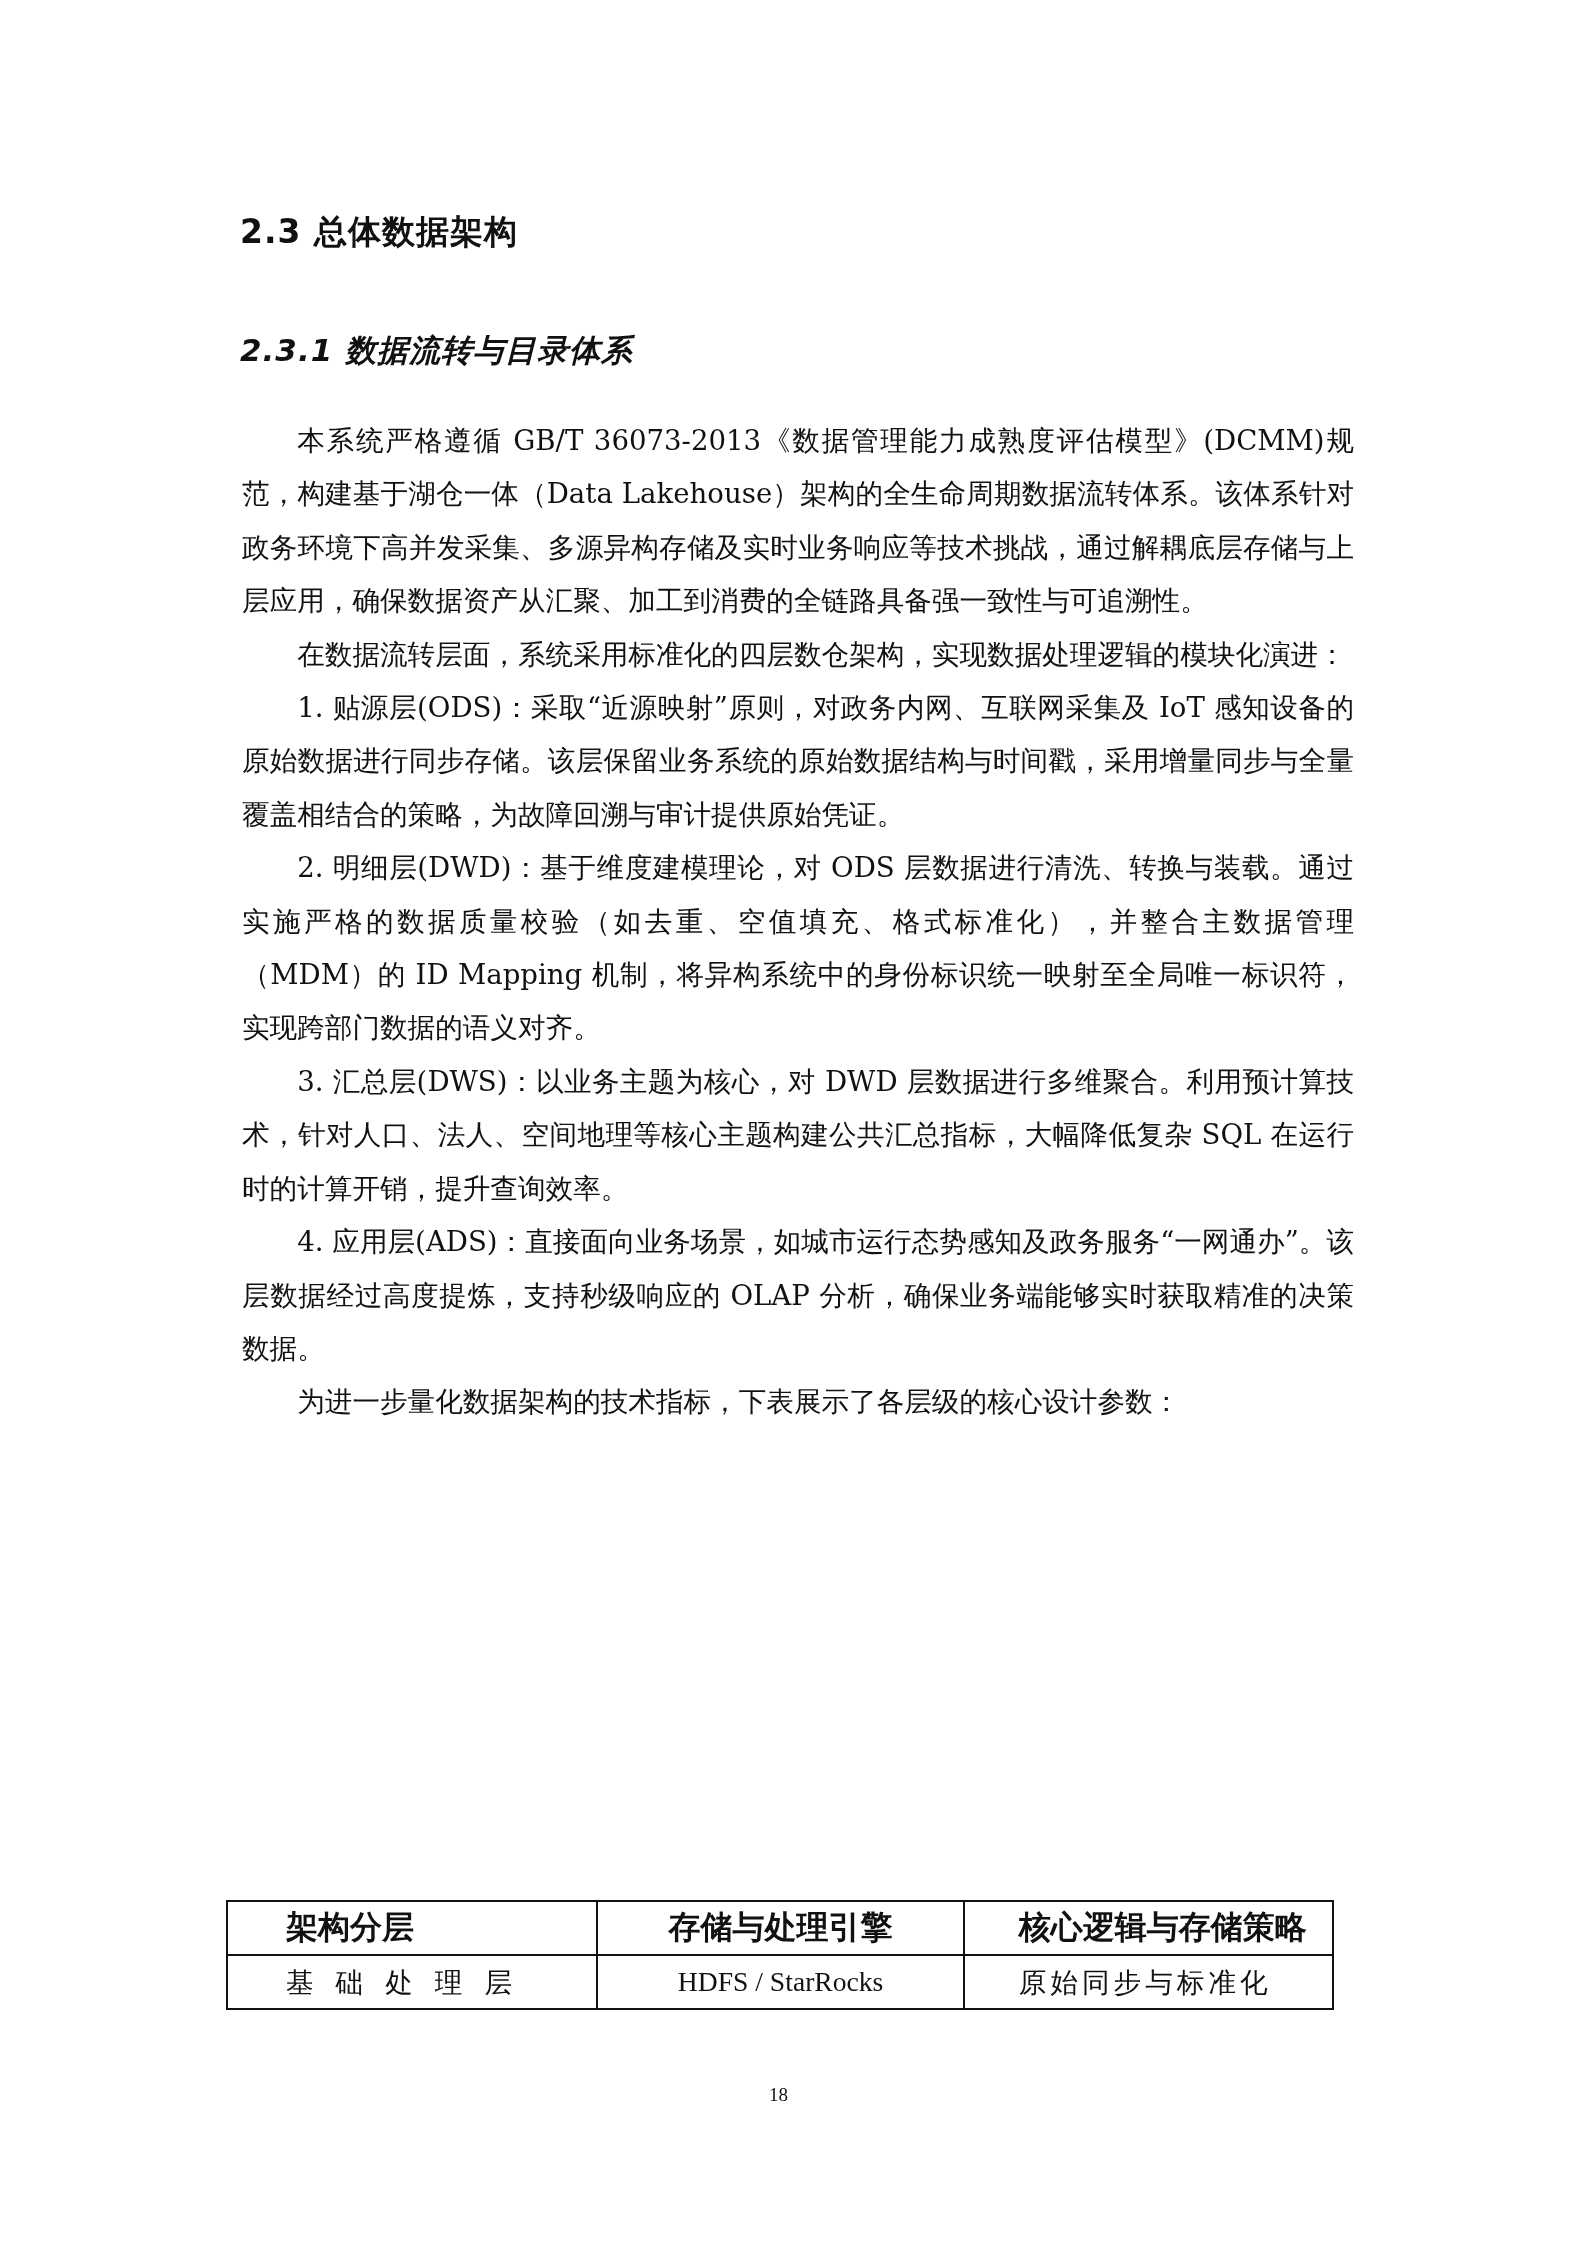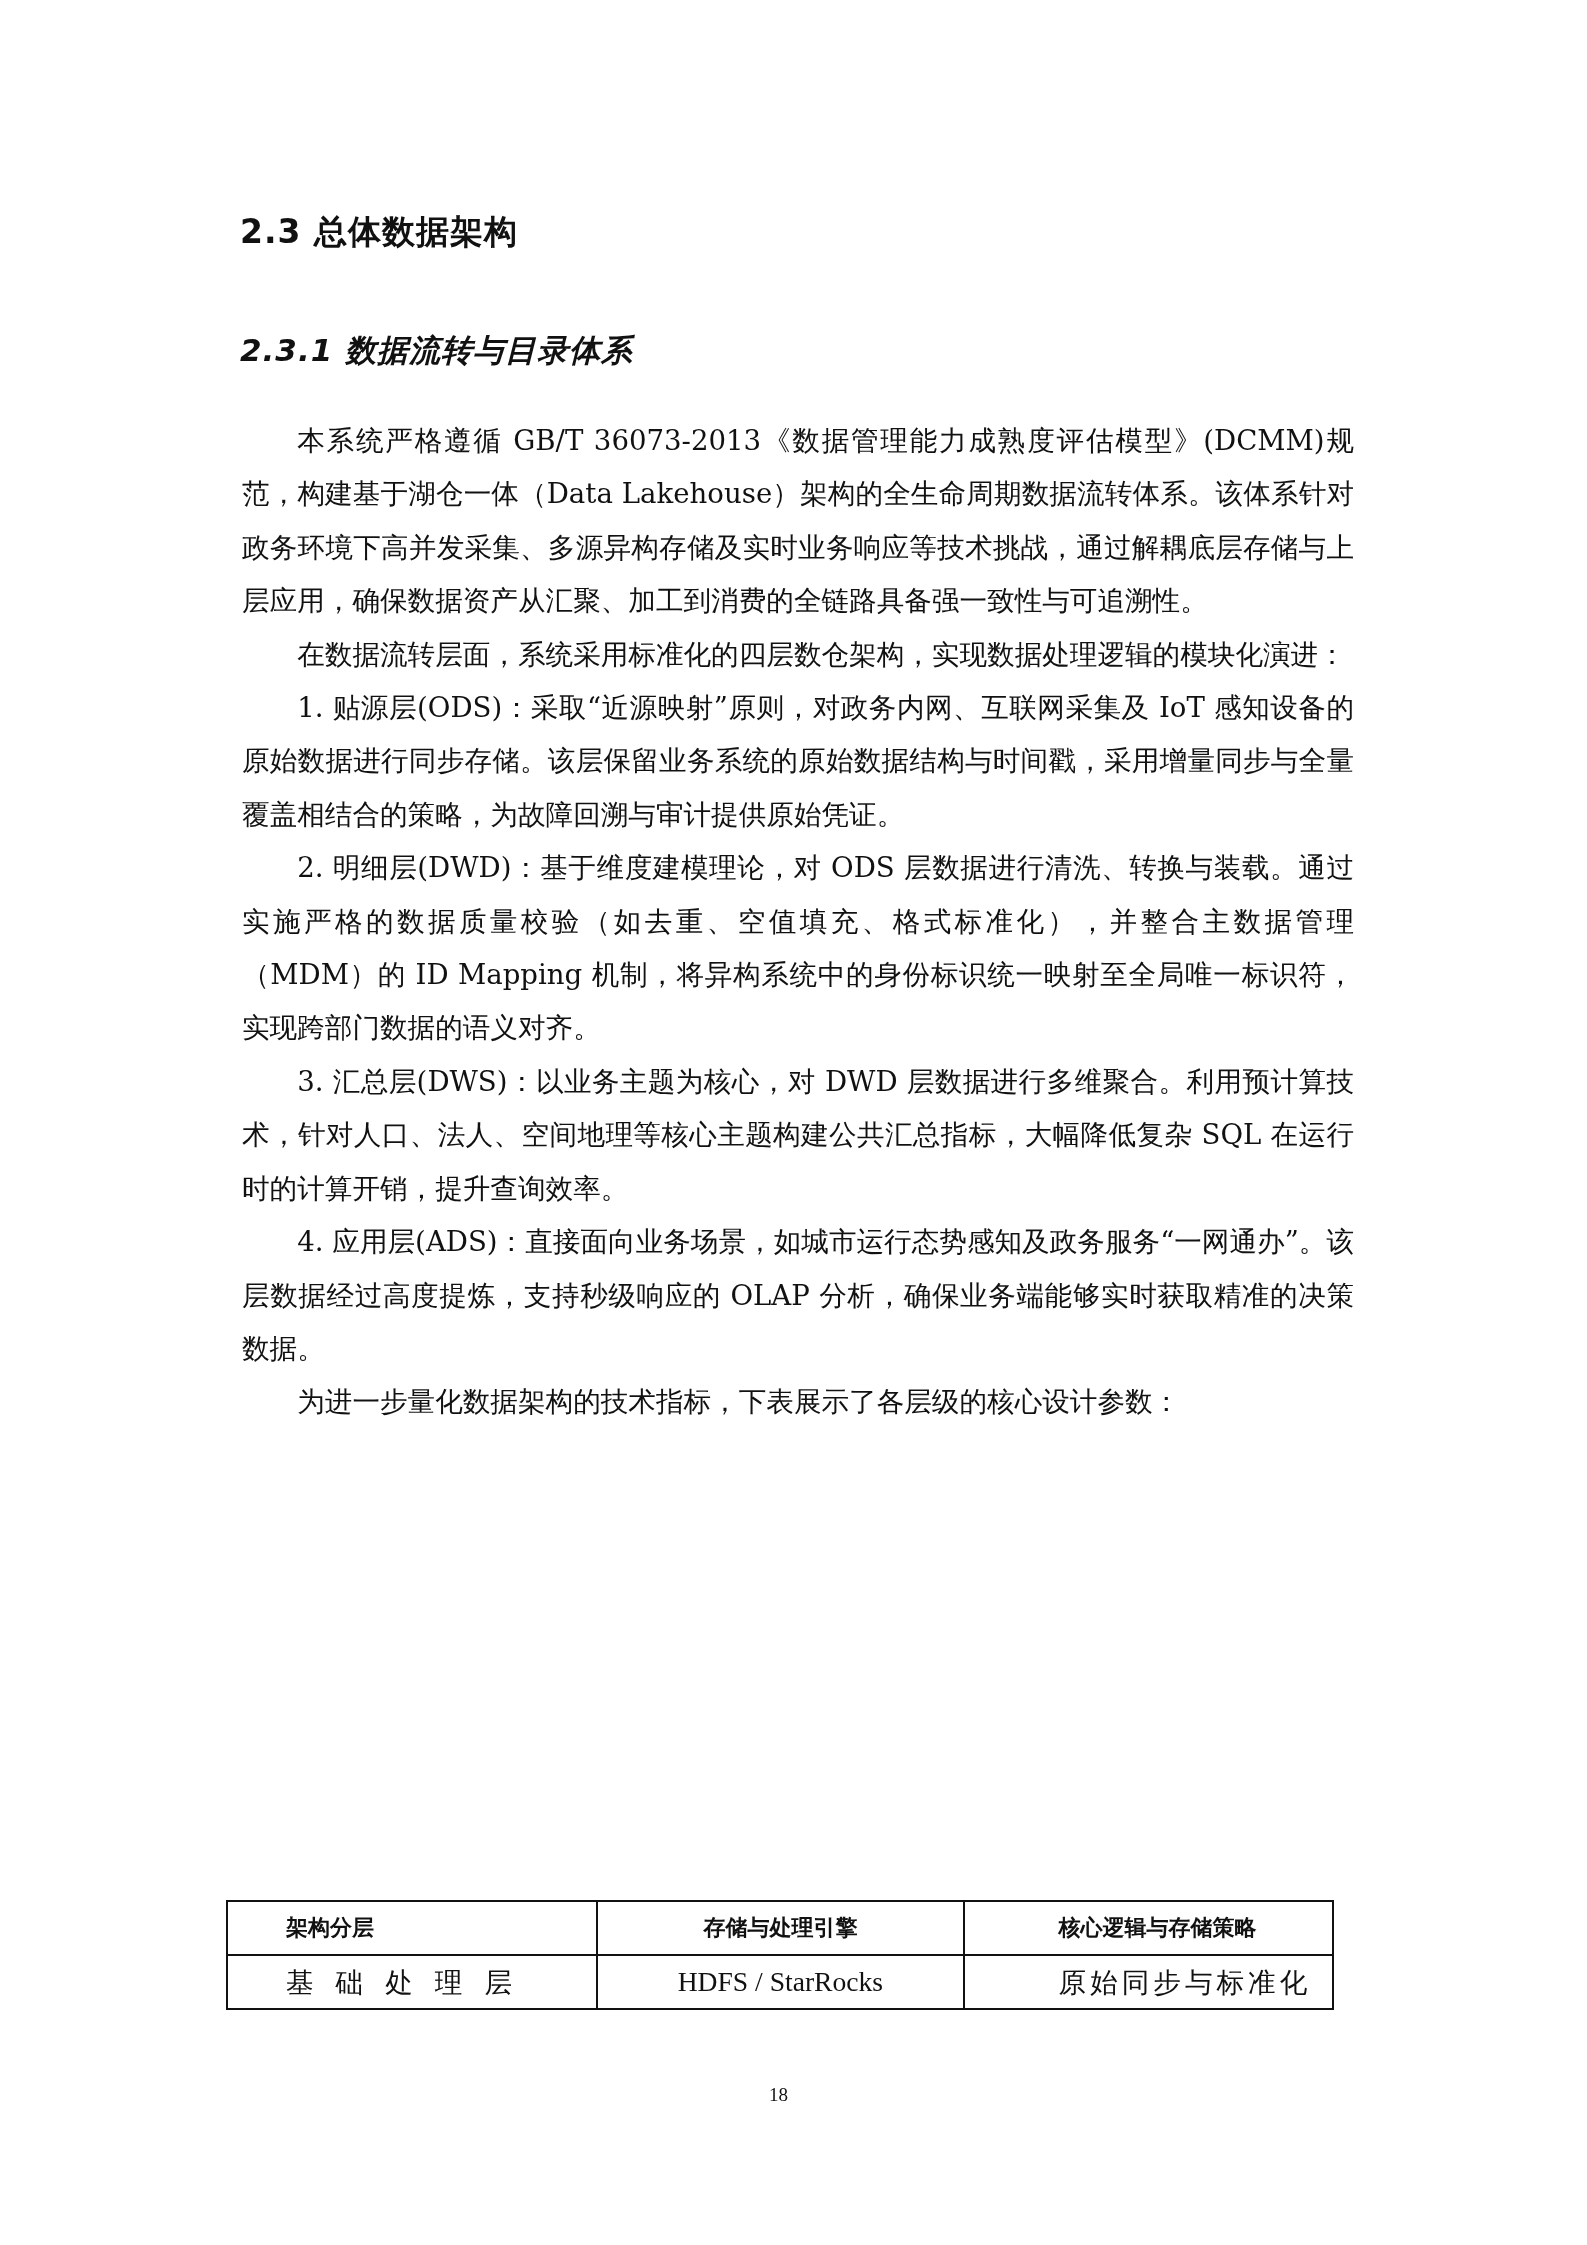--- a/index.html
+++ b/index.html
@@ -68,27 +68,27 @@
     .data-table td, .data-table th {
       border: 2px solid #111111;
       height: 52px;
       padding: 0;
       vertical-align: middle;
       font-weight: normal;
     }
     .data-table th {
       font-family: "DejaVu Sans", "Liberation Sans", sans-serif;
       font-weight: bold;
-      font-size: 22px;
+      font-size: 32px;
     }
     .col1 { width: 371px; text-align: left; }
     .col2 { width: 367px; text-align: center; font-family: Liberation Serif, serif; }
     .col3 { width: 370px; text-align: left; }
     .col1 .cell-inner { padding-left: 58px; }
-    .col3 .cell-inner { padding-left: 54px; margin-left: 40px; }
+    .col3 .cell-inner { padding-left: 54px; }
     .spread {
       display: inline-block;
       letter-spacing: 22px;
     }
     .spread-small {
       display: inline-block;
       letter-spacing: 4px;
     }
     .page-number {
       position: absolute;

